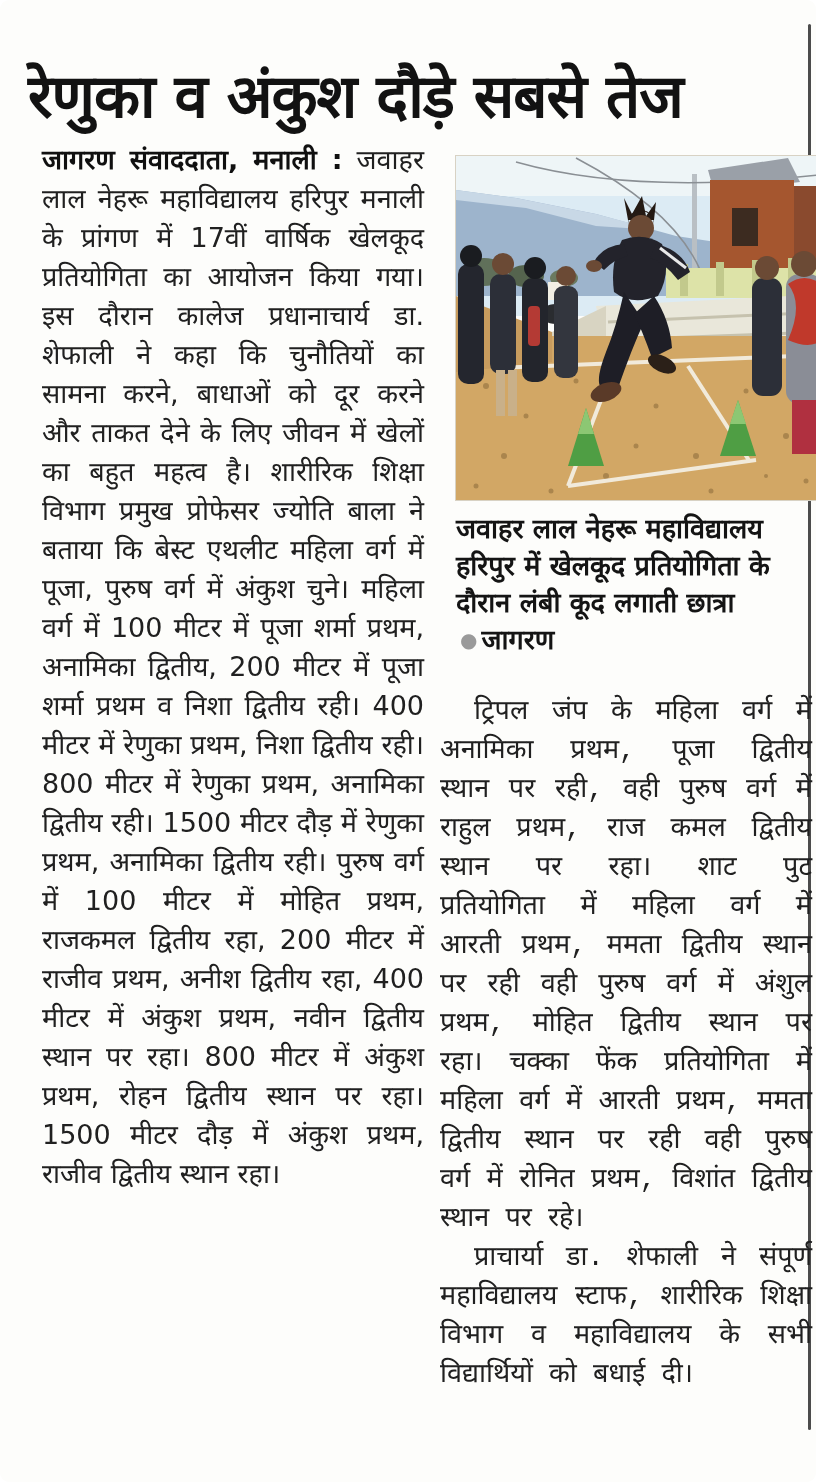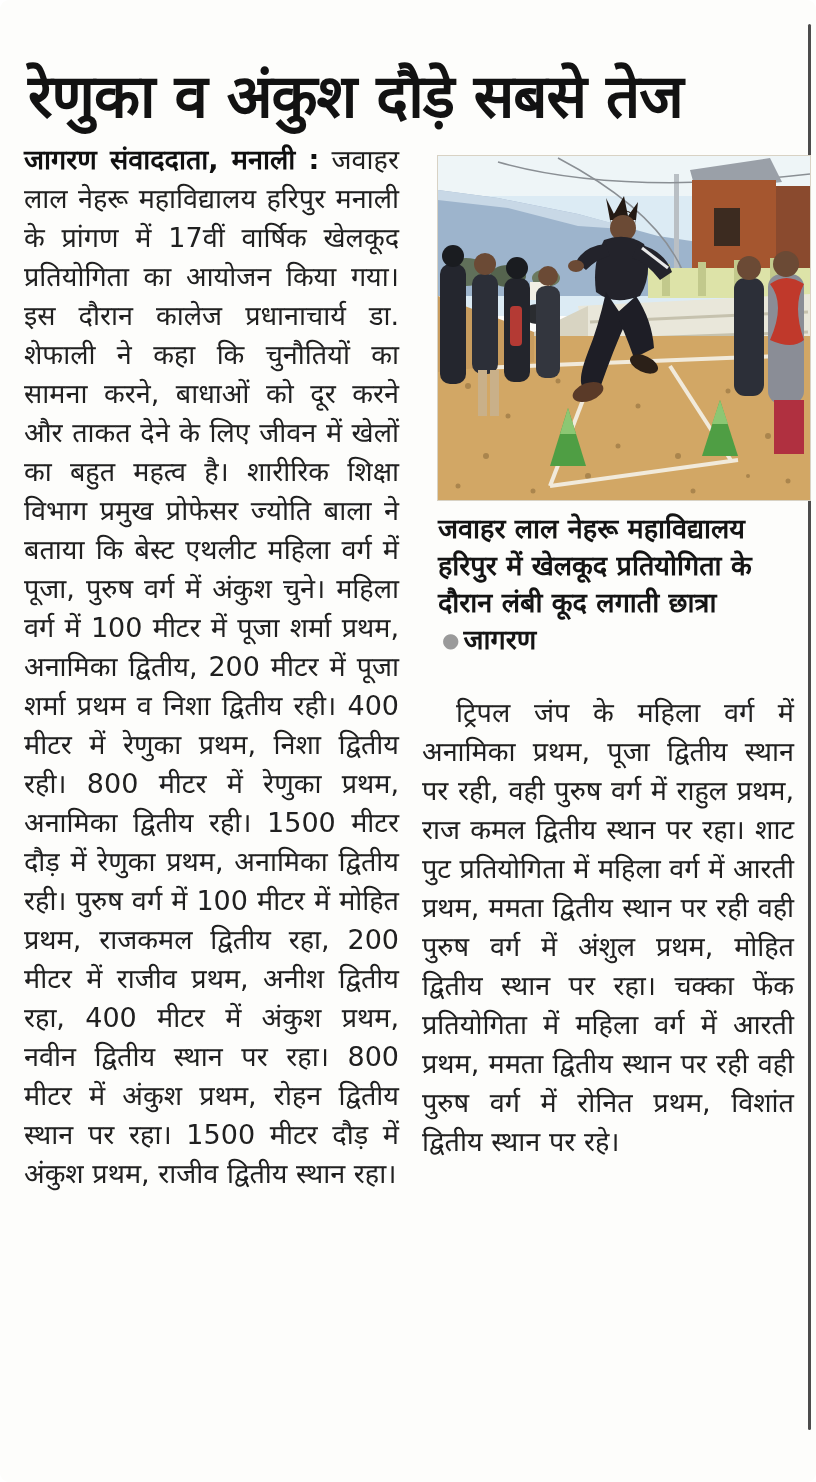--- a/index.html
+++ b/index.html
@@ -11,32 +11,32 @@
     color:#1c1c1c;
     overflow:hidden;
     border-radius:9px;
   }
   .headline{
     position:absolute;top:10px;left:28px;width:760px;
     font-size:60px;line-height:1.55;font-weight:bold;color:#121212;
     letter-spacing:-1px;white-space:nowrap;
   }
   .content{
-    position:absolute;top:140px;left:24px;width:770px;
-    display:flex;gap:23px;
+    position:absolute;top:140px;left:42px;width:770px;
+    display:flex;gap:16px;
   }
   .col{width:382px;}
   .col.right{width:372px;}
   p.body{
     margin:0;
     font-size:27px;line-height:39px;
     text-align:justify;color:#202020;
     font-weight:500;
   }
-  p.body.indent{text-indent:34px;}
+  p.body.indent{text-indent:34px;font-family:Liberation Mono, monospace;}
   .byline{font-weight:bold;color:#101010;}
   figure{margin:0;padding:16px;}
   .photo-frame{
     width:372px;height:344px;display:block;
     outline:1px solid #d8d2c4;
   }
   figcaption{
     margin-top:10px;
     font-size:27px;line-height:37px;font-weight:bold;color:#141414;
     text-align:left;
@@ -177,18 +177,19 @@
             <ellipse cx="206" cy="208" rx="15" ry="8" fill="#2b2018" transform="rotate(25 206 208)"></ellipse>
           </g>
         </svg>
         <figcaption><span>जवाहर लाल नेहरू महाविद्यालय हरिपुर में खेलकूद प्रतियोगिता के दौरान लंबी कूद लगाती छात्रा</span>
           <span class="caption-bullet">●</span><span>जागरण</span>
         </figcaption>
       </figure>
 
       <div class="rc-text">
         <p class="body indent">ट्रिपल जंप के महिला वर्ग में अनामिका प्रथम, पूजा द्वितीय स्थान पर रही, वही पुरुष वर्ग में राहुल प्रथम, राज कमल द्वितीय स्थान पर रहा। शाट पुट प्रतियोगिता में महिला वर्ग में आरती प्रथम, ममता द्वितीय स्थान पर रही वही पुरुष वर्ग में अंशुल प्रथम, मोहित द्वितीय स्थान पर रहा। चक्का फेंक प्रतियोगिता में महिला वर्ग में आरती प्रथम, ममता द्वितीय स्थान पर रही वही पुरुष वर्ग में रोनित प्रथम, विशांत द्वितीय स्थान पर रहे।</p>
+        <p class="body indent">प्राचार्या डा. शेफाली ने संपूर्ण महाविद्यालय स्टाफ, शारीरिक शिक्षा विभाग व महाविद्यालय के सभी विद्यार्थियों को बधाई दी।</p>
       </div>
 
     </div>
   </div>
 
 </div>
 
 </body></html>

